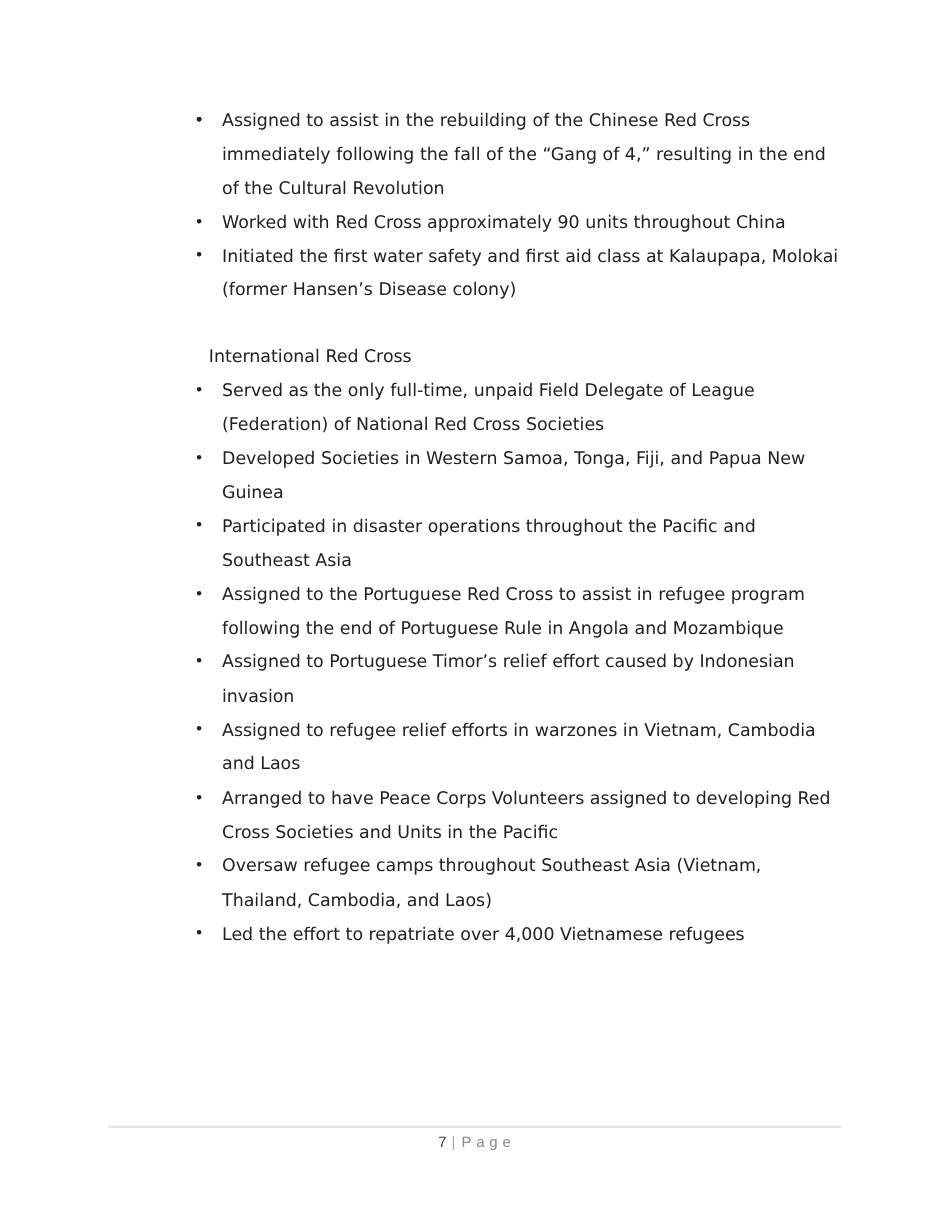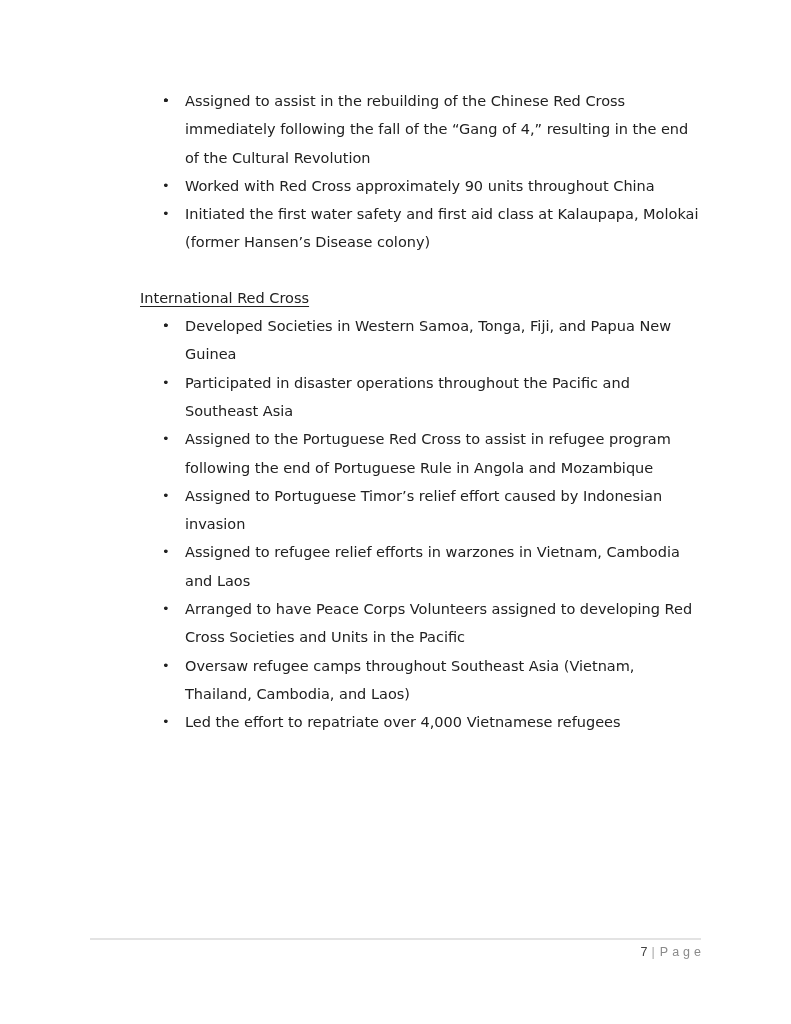--- a/index.html
+++ b/index.html
@@ -34,31 +34,31 @@
     padding-left: 45px;
   }
   .marker {
     position: absolute;
     left: 22px;
     top: 0;
     font-size: 13px;
   }
   .section-heading {
     margin-top: 27px;
-    text-decoration: underline;
     text-underline-offset: 3px;
+    margin-left: 34px;
   }
   .footer {
     position: absolute;
     left: 90px;
     top: 938px;
     width: 611px;
     border-top: 2px solid #e3e3e3;
     padding-top: 5px;
-    text-align: right;
+    text-align: center;
     font-family: "Liberation Sans", sans-serif;
     font-size: 12.5px;
     white-space: nowrap;
   }
   .footer .page-number {
     color: #404040;
     letter-spacing: 1px;
   }
   .footer .separator {
     color: #a8a8a8;
@@ -96,20 +96,21 @@
         <span class="marker">•</span>
         <span>Initiated the first water safety and first aid class at Kalaupapa, Molokai (former Hansen’s Disease colony)</span>
       </li>
     </ul>
 
     <div class="section-heading">International Red Cross</div>
 
     <ul class="bullet-list">
       <li>
         <span class="marker">•</span>
+        <span>Served as the only full-time, unpaid Field Delegate of League (Federation) of National Red Cross Societies</span>
       </li>
       <li>
         <span class="marker">•</span>
         <span>Developed Societies in Western Samoa, Tonga, Fiji, and Papua New Guinea</span>
       </li>
       <li>
         <span class="marker">•</span>
         <span>Participated in disaster operations throughout the Pacific and Southeast Asia</span>
       </li>
       <li>

